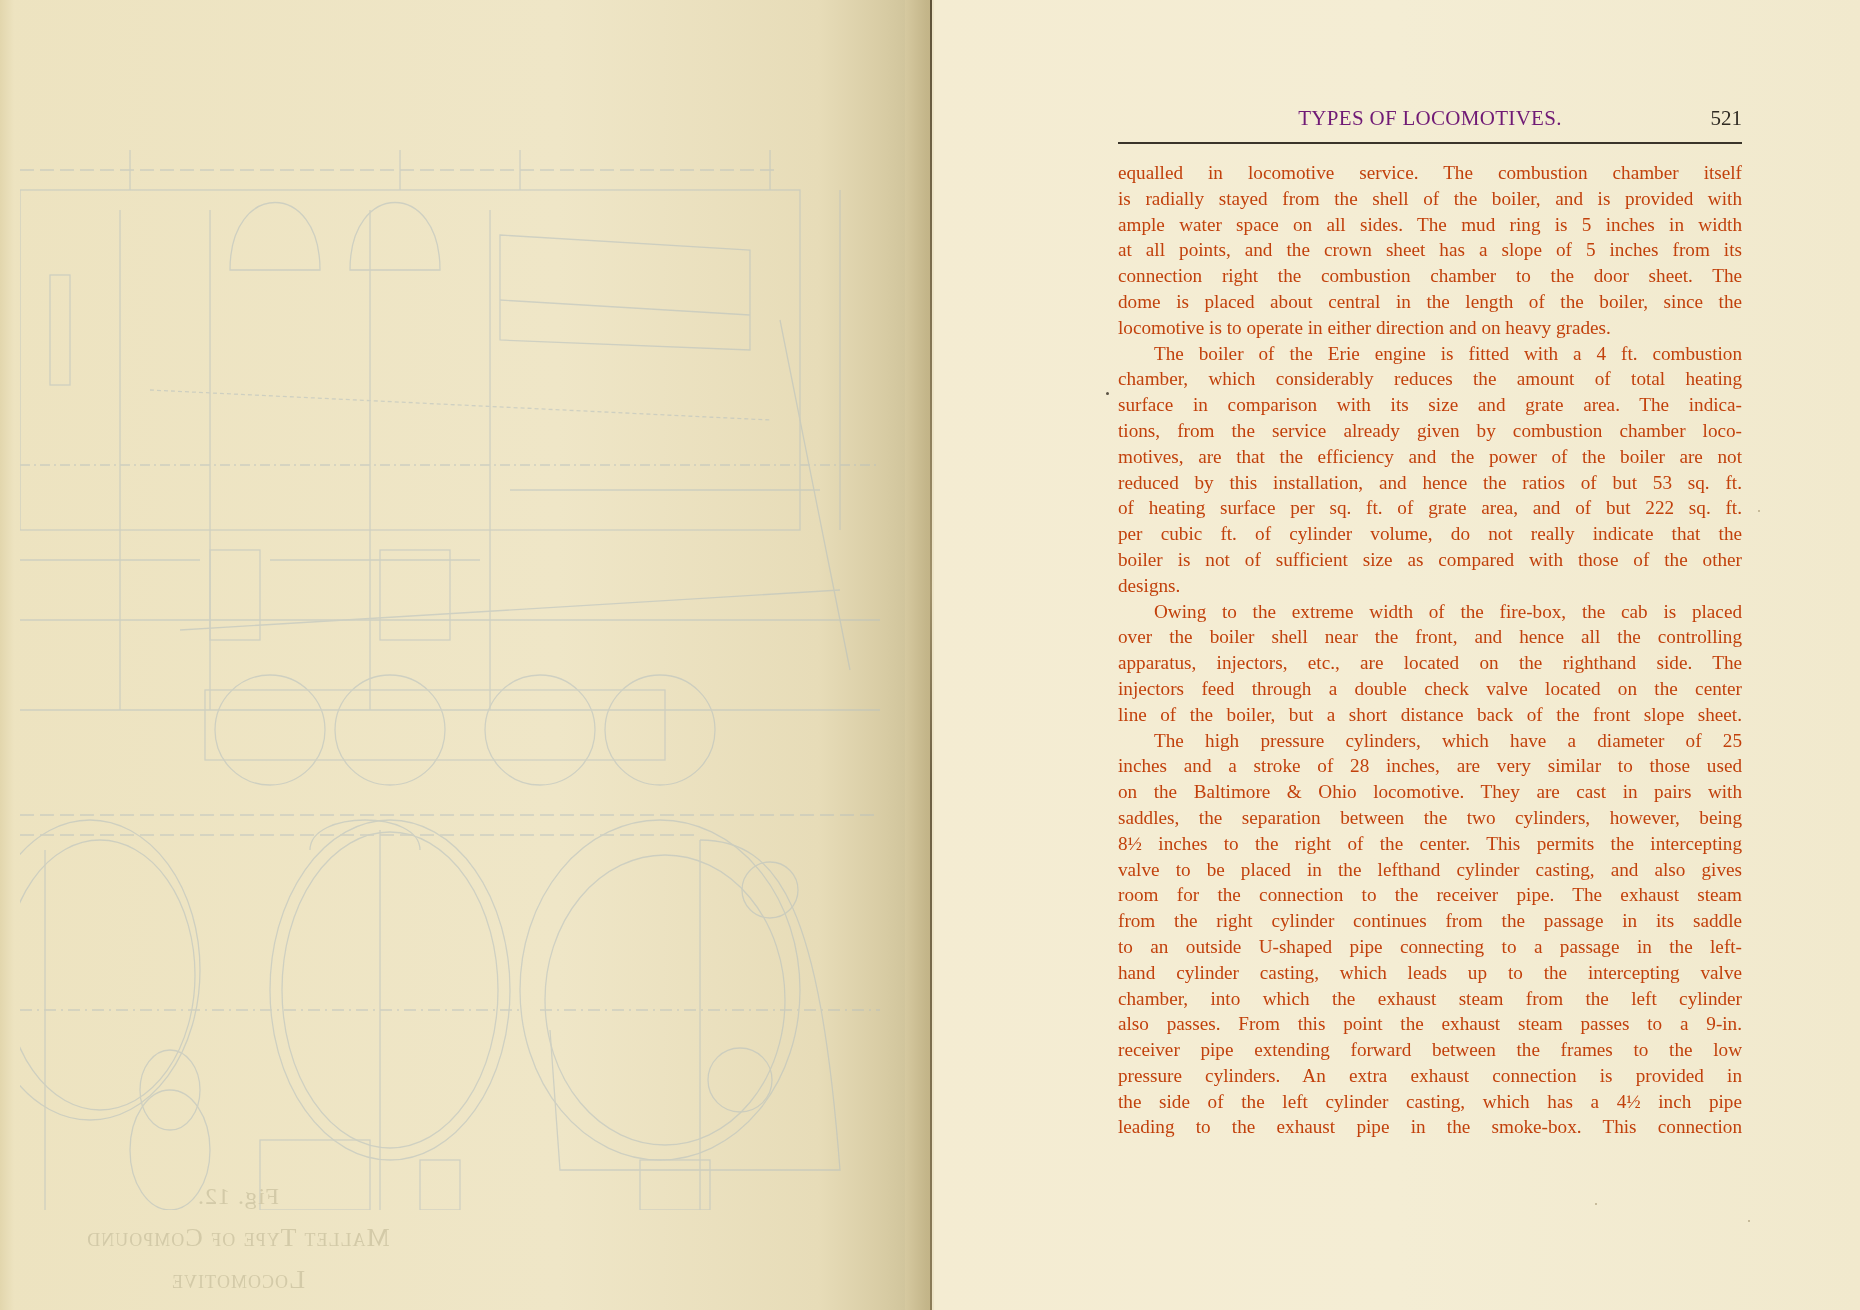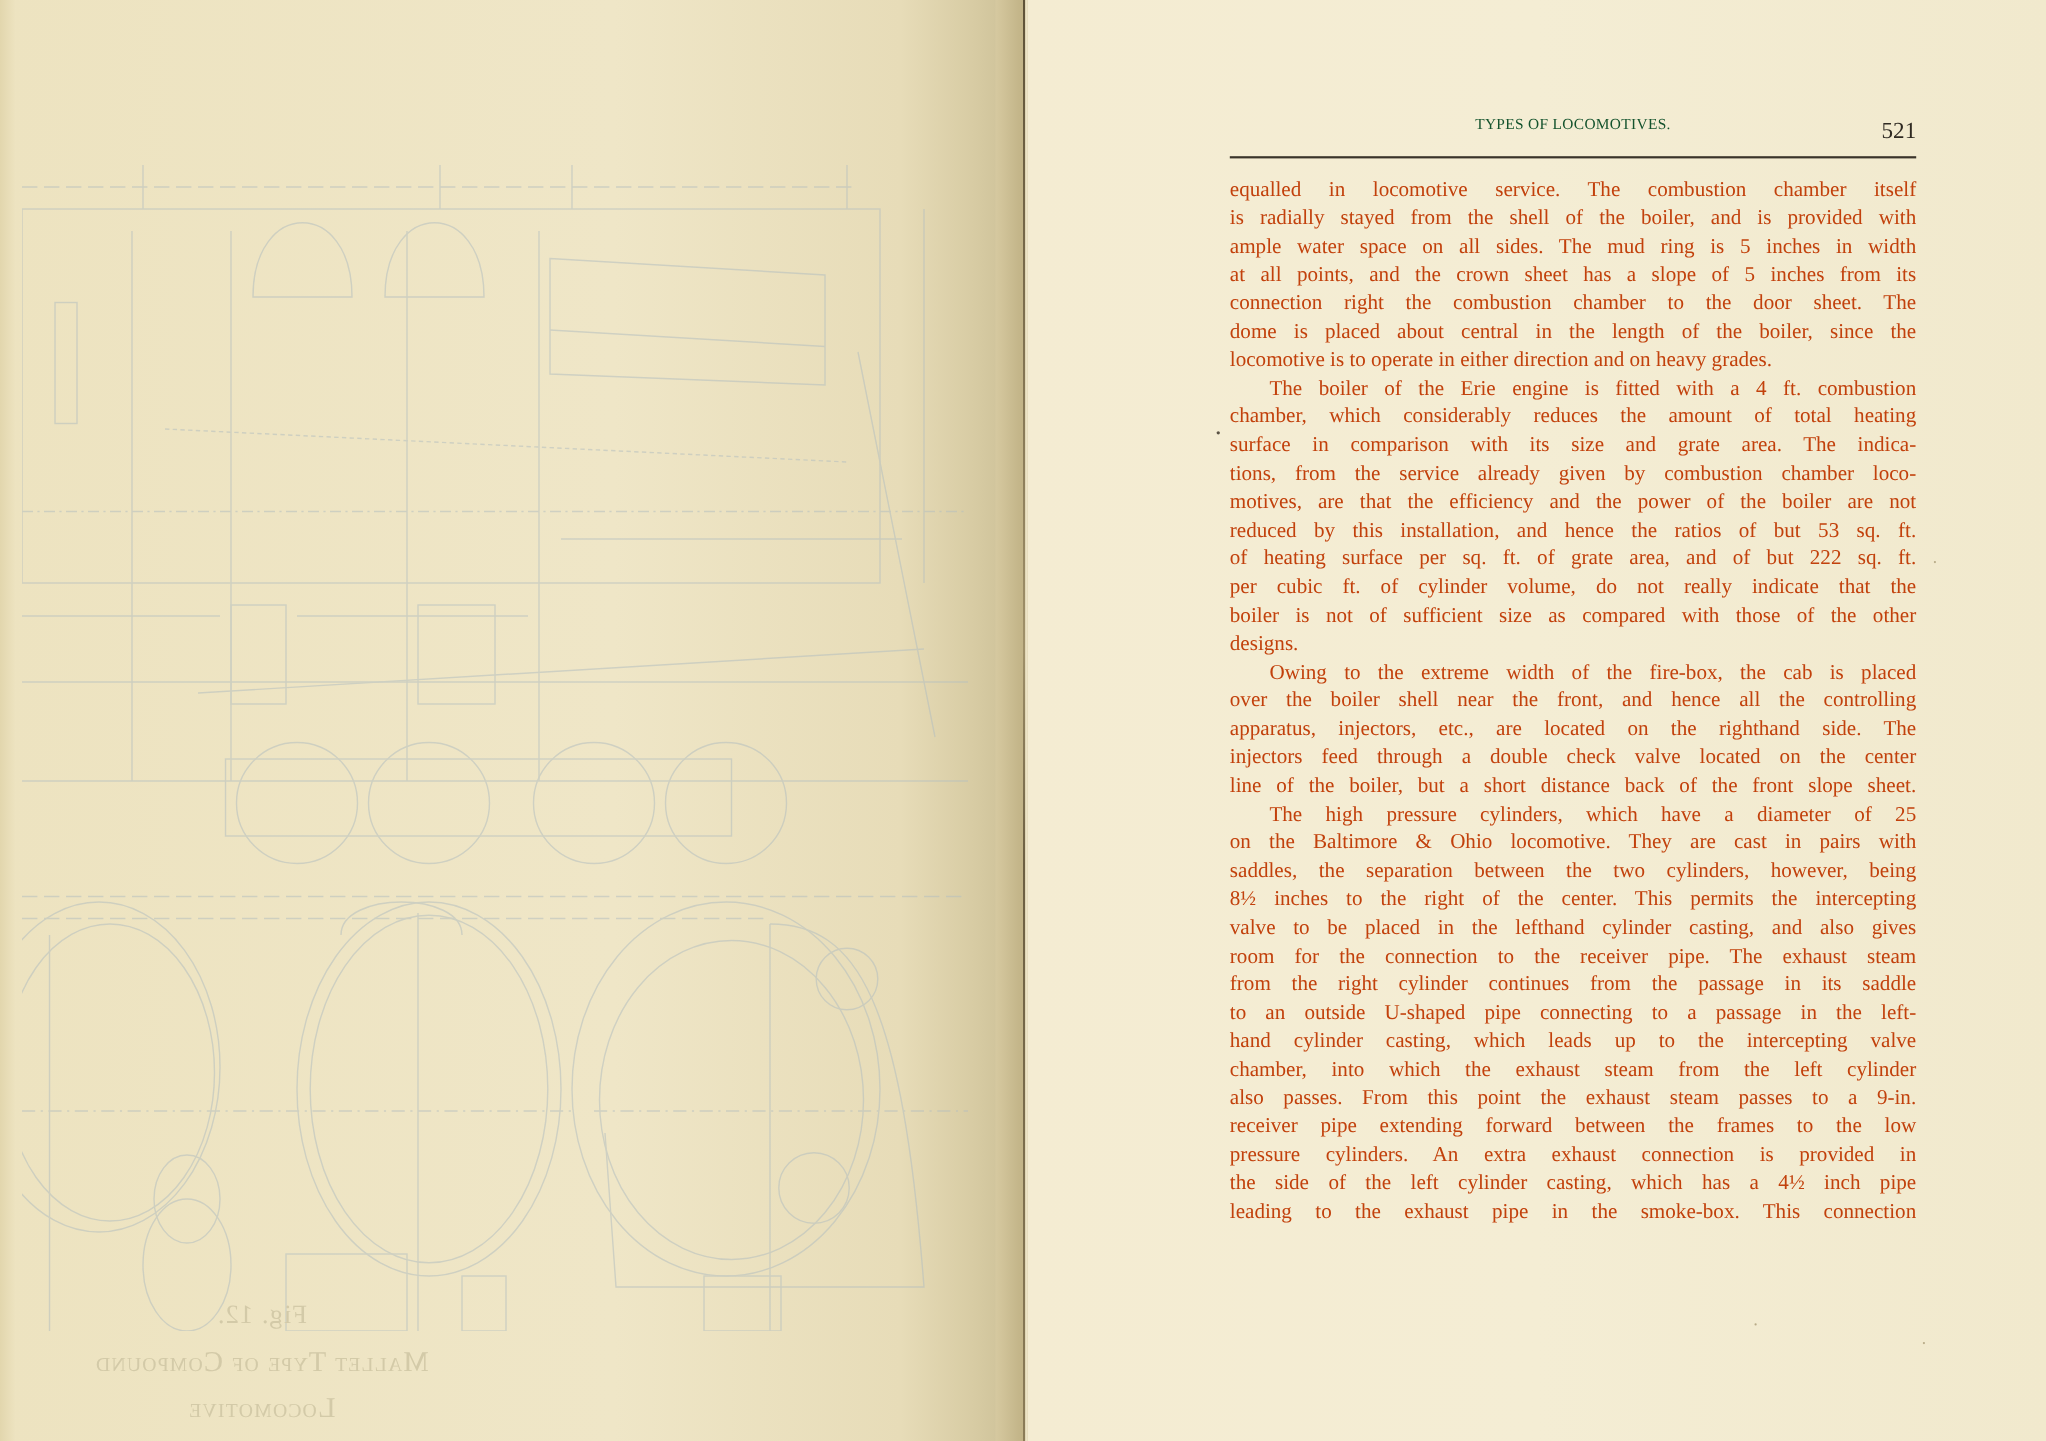--- a/index.html
+++ b/index.html
@@ -52,21 +52,21 @@
     .right-page {
       position: absolute; left: 934px; top: 0; width: 926px; height: 1310px;
       background: linear-gradient(90deg, #f4ecd2 0%, #f4edd4 50%, #f1e9cd 100%);
     }
 
     .running-head {
       position: absolute; left: 1118px; top: 106px; width: 624px; height: 30px;
     }
     .running-title {
       position: absolute; left: 0; width: 624px; text-align: center;
-      top: 0; font-size: 14px; letter-spacing: 0.3px; color: #14532d;
+      top: 0; font-size: 21px; letter-spacing: 0.3px; color: #701a75;
     }
     .page-number {
       position: absolute; right: 0; top: 0; font-size: 21px; color: #2f2a22; font-family: Liberation Serif, serif;
     }
     .head-rule {
       position: absolute; left: 1118px; top: 142px; width: 624px; height: 2px;
       background: #3a342a;
     }
 
     .text-column {
@@ -209,20 +209,21 @@
     <div class="para">
       <span class="line indent">Owing to the extreme width of the fire-box, the cab is placed</span>
       <span class="line">over the boiler shell near the front, and hence all the controlling</span>
       <span class="line">apparatus, injectors, etc., are located on the righthand side.  The</span>
       <span class="line">injectors feed through a double check valve located on the center</span>
       <span class="line">line of the boiler, but a short distance back of the front slope sheet.</span>
     </div>
 
     <div class="para">
       <span class="line indent">The high pressure cylinders, which have a diameter of 25</span>
+      <span class="line">inches and a stroke of 28 inches, are very similar to those used</span>
       <span class="line">on the Baltimore &amp; Ohio locomotive.  They are cast in pairs with</span>
       <span class="line">saddles, the separation between the two cylinders, however, being</span>
       <span class="line">8½ inches to the right of the center.  This permits the intercepting</span>
       <span class="line">valve to be placed in the lefthand cylinder casting, and also gives</span>
       <span class="line">room for the connection to the receiver pipe.  The exhaust steam</span>
       <span class="line">from the right cylinder continues from the passage in its saddle</span>
       <span class="line">to an outside U-shaped pipe connecting to a passage in the left-</span>
       <span class="line">hand cylinder casting, which leads up to the intercepting valve</span>
       <span class="line">chamber, into which the exhaust steam from the left cylinder</span>
       <span class="line">also passes.  From this point the exhaust steam passes to a 9-in.</span>

